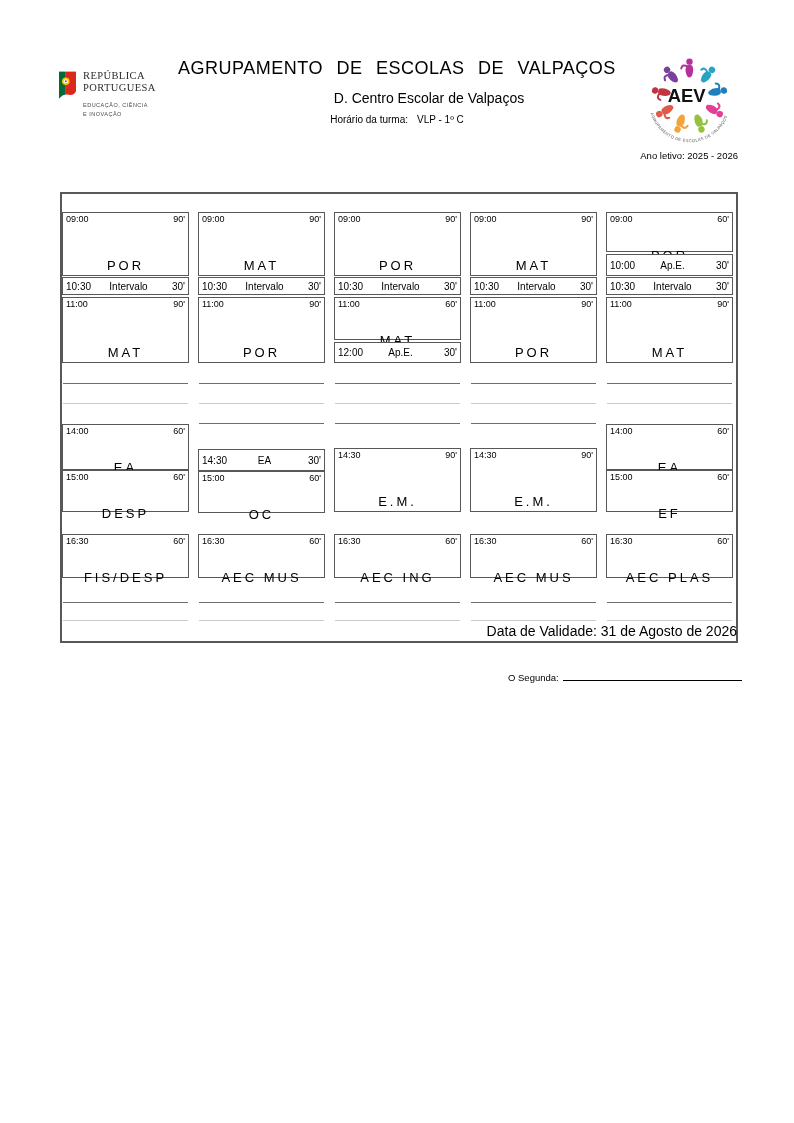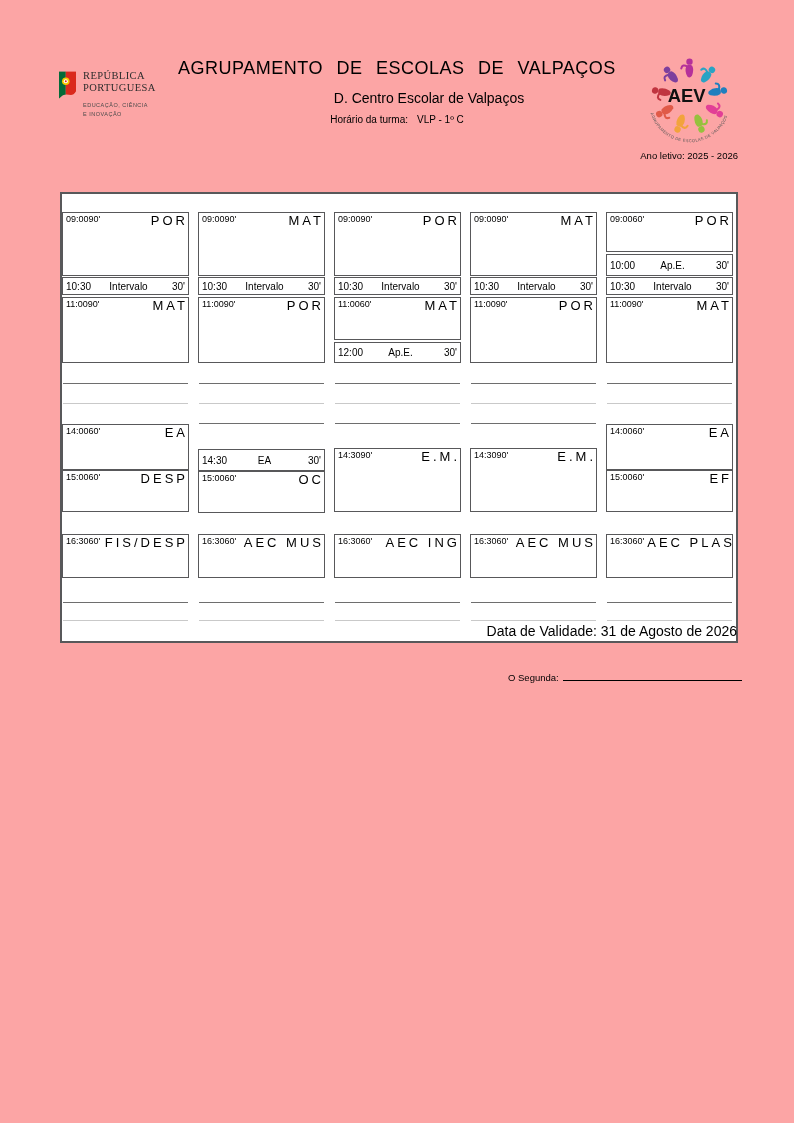--- a/index.html
+++ b/index.html
@@ -1,16 +1,16 @@
 <!DOCTYPE html>
 <html><head>
 <meta charset="utf-8">
 <style>
   html,body{margin:0;padding:0;background:#e8e8e8;}
-  .page{position:relative;width:794px;height:1123px;background:#fca5a5;margin:0 auto;
+  .page{position:relative;width:794px;height:1123px;background:#ffffff;margin:0 auto;
         font-family:"Liberation Sans","DejaVu Sans",sans-serif;color:#000;overflow:hidden;}
 
   
   .gov-logo{position:absolute;left:58px;top:70px;display:flex;align-items:flex-start;}
   .gov-logo .flag{width:19px;height:33px;}
   .gov-logo .gtxt{margin-left:6px;}
   .gov-logo .gline{font-family:"Liberation Serif","DejaVu Serif",serif;font-size:10.5px;
                    line-height:1.1;letter-spacing:.4px;color:#2d2d2d;}
   .gov-logo .gdept{margin-top:8px;font-size:5.5px;letter-spacing:.5px;color:#4a4a4a;line-height:1.6;}
 
@@ -30,21 +30,21 @@
            display:flex;align-items:center;justify-content:center;font-size:9.5px;}
 
   
   .outer-box{position:absolute;left:60px;top:192px;width:678px;height:451px;
              border:2px solid #58585a;box-sizing:border-box;background:#fff;}
   .tt-col{position:absolute;top:0;width:127px;height:447px;}
   .tt-col.c0{left:0}.tt-col.c1{left:136px}.tt-col.c2{left:272px}.tt-col.c3{left:408px}.tt-col.c4{left:544px}
 
   
   .blk{position:absolute;left:0;right:0;background:#fff;border:1.5px solid #58585a;box-sizing:border-box;}
-  .lesson{display:flex;flex-direction:row;justify-content:space-between;}
+  .lesson{display:flex;flex-direction:column;justify-content:space-between;gap:24px;}
   .time-row{display:flex;justify-content:space-between;padding:1px 3px 0 3px;font-size:9px;}
   .subject{text-align:center;font-size:13px;letter-spacing:3px;padding-bottom:2px;white-space:nowrap;}
   .period{display:flex;align-items:center;font-size:10px;}
   .p-time{width:32px;padding-left:3px;}
   .p-label{flex:1;text-align:center;}
   .p-dur{width:26px;text-align:right;padding-right:3px;}
 
   .rule{position:absolute;left:1px;right:1px;height:0;border-top:1.5px solid #6e6e6e;}
   .rule.light{border-top-color:#c9c9c9;}
 

